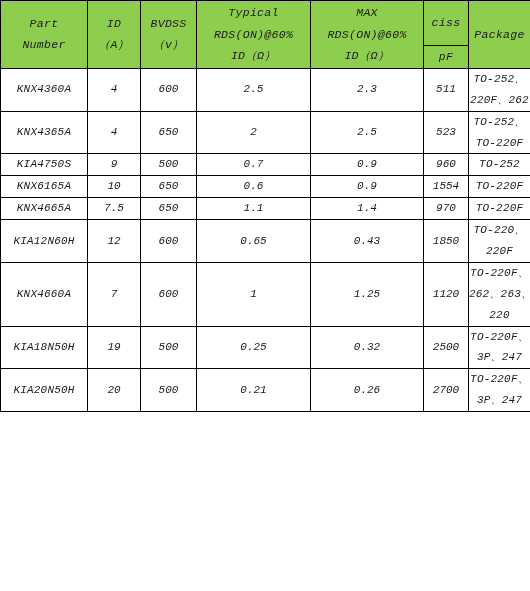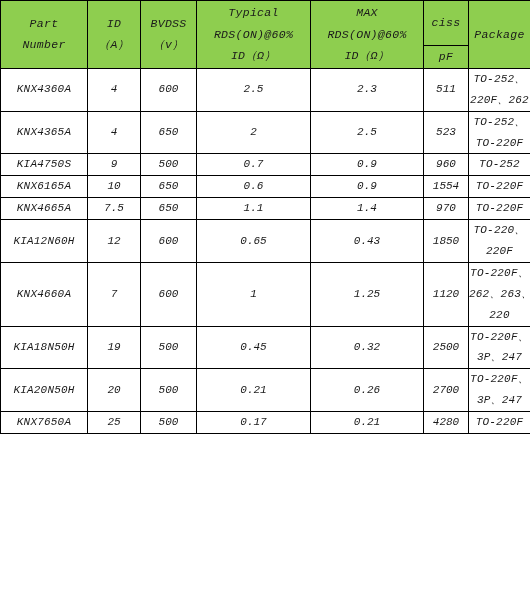--- a/index.html
+++ b/index.html
@@ -220,45 +220,34 @@
         <td class="pkg">
           <span class="pkg-line">TO-220F、</span>
           <span class="pkg-line">262、263、</span>
           <span class="pkg-line">220</span>
         </td>
       </tr>
       <tr>
         <td class="part">KIA18N50H</td>
         <td>19</td>
         <td>500</td>
-        <td>0.45</td>
+        <td>0.25</td>
         <td>0.32</td>
         <td>2500</td>
         <td class="pkg">
           <span class="pkg-line">TO-220F、</span>
           <span class="pkg-line">3P、247</span>
         </td>
       </tr>
       <tr>
         <td class="part">KIA20N50H</td>
         <td>20</td>
         <td>500</td>
         <td>0.21</td>
         <td>0.26</td>
         <td>2700</td>
         <td class="pkg">
           <span class="pkg-line">TO-220F、</span>
           <span class="pkg-line">3P、247</span>
         </td>
       </tr>
-      <tr>
-        <td class="part">KNX7650A</td>
-        <td>25</td>
-        <td>500</td>
-        <td>0.17</td>
-        <td>0.21</td>
-        <td>4280</td>
-        <td class="pkg">
-          <span class="pkg-line">TO-220F</span>
-        </td>
-      </tr>
     </tbody>
 </table>
 
 </body></html>

